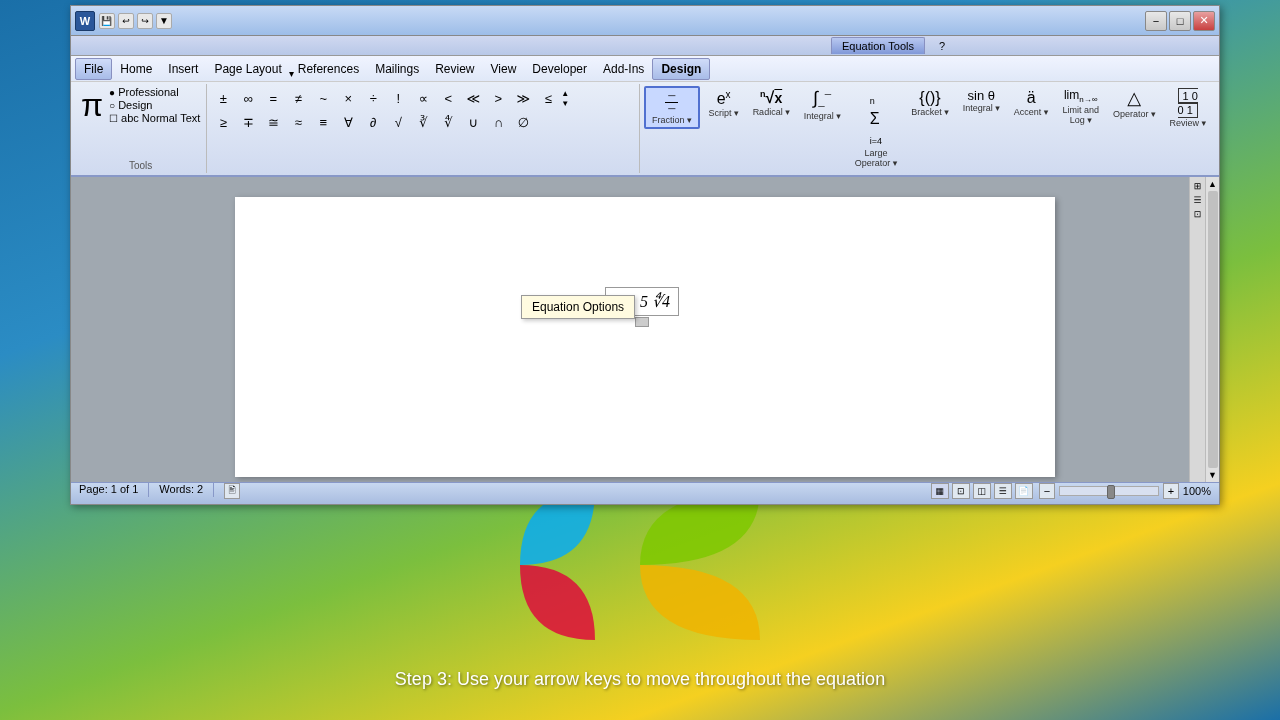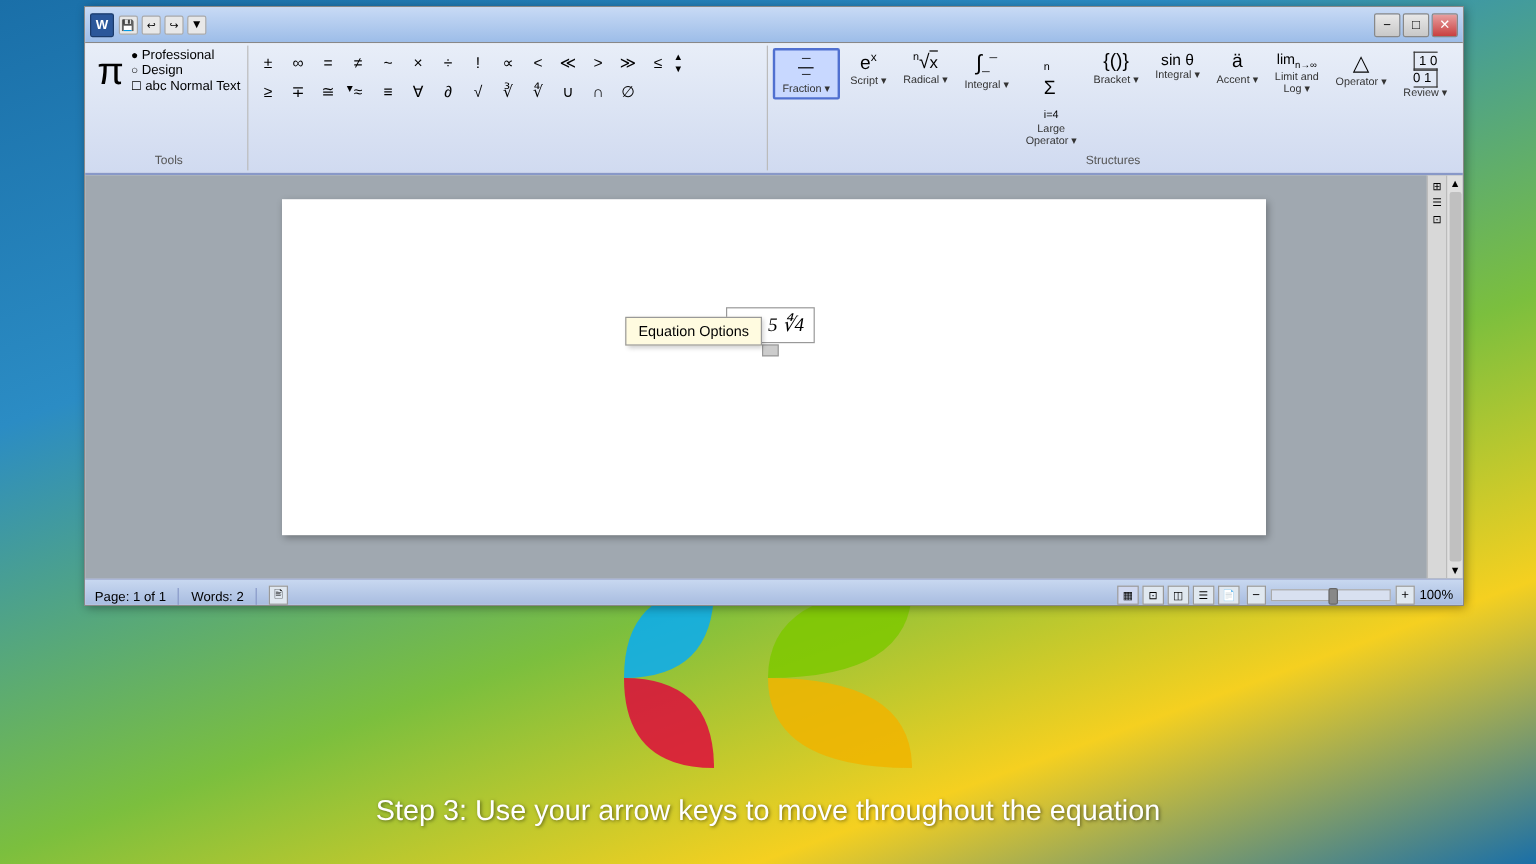--- a/index.html
+++ b/index.html
@@ -13,21 +13,21 @@
       z-index: 0;
     }
 
     
     .step-text {
       position: absolute;
       bottom: 30px;
       left: 50%;
       transform: translateX(-50%);
       color: white;
-      font-size: 24px;
+      font-size: 18px;
       font-weight: 500;
       text-shadow: 1px 1px 3px rgba(0,0,0,0.5);
       white-space: nowrap;
       z-index: 10;
     }
 
     
     .word-window {
       position: absolute;
       top: 5px;
@@ -279,21 +279,21 @@
       white-space: nowrap;
       z-index: 10;
     }
 
     
     .status-bar {
       height: 22px;
       background: linear-gradient(to bottom, #c8d8f0, #a8bce0);
       border-top: 1px solid #8898c8;
       display: flex;
-      align-items: flex-end;
+      align-items: flex-start;
       padding: 0 8px;
       gap: 10px;
       font-size: 11px;
     }
     .status-sep {
       width: 1px; height: 14px;
       background: #8898c8;
     }
     .status-right {
       margin-left: auto;
@@ -348,21 +348,38 @@
         <div style="width:16px;height:16px;background:#e8e8e8;border:1px solid #aaa;border-radius:2px;font-size:10px;display:flex;align-items:center;justify-content:center;">▼</div>
       </div>
     </div>
     <div class="title-bar-right">
       <div class="win-btn">−</div>
       <div class="win-btn">□</div>
       <div class="win-btn close">✕</div>
     </div>
   </div>
 
-
+  <div class="eq-tools-bar">
+    <div class="eq-tools-label">Equation Tools</div>
+    <div style="margin-left:4px;font-size:11px;padding:1px 10px;">?</div>
+  </div>
+
+  <div class="menu-bar">
+    <div class="menu-item active">File</div>
+    <div class="menu-item">Home</div>
+    <div class="menu-item">Insert</div>
+    <div class="menu-item">Page Layout</div>
+    <div class="menu-item">References</div>
+    <div class="menu-item">Mailings</div>
+    <div class="menu-item">Review</div>
+    <div class="menu-item">View</div>
+    <div class="menu-item">Developer</div>
+    <div class="menu-item">Add-Ins</div>
+    <div class="menu-item" style="background:linear-gradient(to bottom,#d0dcf8,#a8bce8);border:1px solid #8890c0;font-weight:bold;">Design</div>
+  </div>
 
   <div class="ribbon">
 
     <div class="tools-group">
       <div style="display:flex;align-items:center;gap:6px;">
         <div class="eq-pi-icon">π</div>
         <div class="tools-right">
           <div class="tools-row">
             <span style="font-size:10px;">●</span>
             <span>Professional</span>
@@ -429,21 +446,21 @@
           </div>
           <div class="struct-label">Fraction ▾</div>
         </div>
 
         <div class="struct-btn">
           <div class="struct-icon" style="font-size:16px;">e<sup style="font-size:10px;">x</sup></div>
           <div class="struct-label">Script ▾</div>
         </div>
 
         <div class="struct-btn">
-          <div class="struct-icon" style="font-size:16px;">
+          <div class="struct-icon" style="font-size:16px;font-weight:bold;">
             <sup style="font-size:9px;">n</sup>√<span style="text-decoration:overline;font-size:14px;">x</span>
           </div>
           <div class="struct-label">Radical ▾</div>
         </div>
 
         <div class="struct-btn">
           <div class="struct-icon" style="font-size:18px;position:relative;">
             ∫<sub style="font-size:9px;">─</sub><sup style="font-size:9px;">─</sup>
           </div>
           <div class="struct-label">Integral ▾</div>
@@ -482,21 +499,20 @@
         </div>
 
         <div class="struct-btn">
           <div class="struct-icon" style="font-size:13px;">
             <span style="border:1px solid #333;padding:1px 4px;font-size:11px;">1 0<br>0 1</span>
           </div>
           <div class="struct-label">Review ▾</div>
         </div>
 
       </div>
-      <div class="ribbon-group-label">Structures</div>
     </div>
 
   </div>
 
   <div class="doc-area">
 
     <div style="position:absolute;right:0;top:0;width:14px;height:100%;background:#e0e0e0;border-left:1px solid #bbb;display:flex;flex-direction:column;align-items:center;">
       <div style="font-size:9px;margin-top:2px;cursor:pointer;">▲</div>
       <div style="flex:1;background:#c0c0c0;width:10px;margin:2px;border-radius:2px;"></div>
       <div style="font-size:9px;margin-bottom:2px;cursor:pointer;">▼</div>

